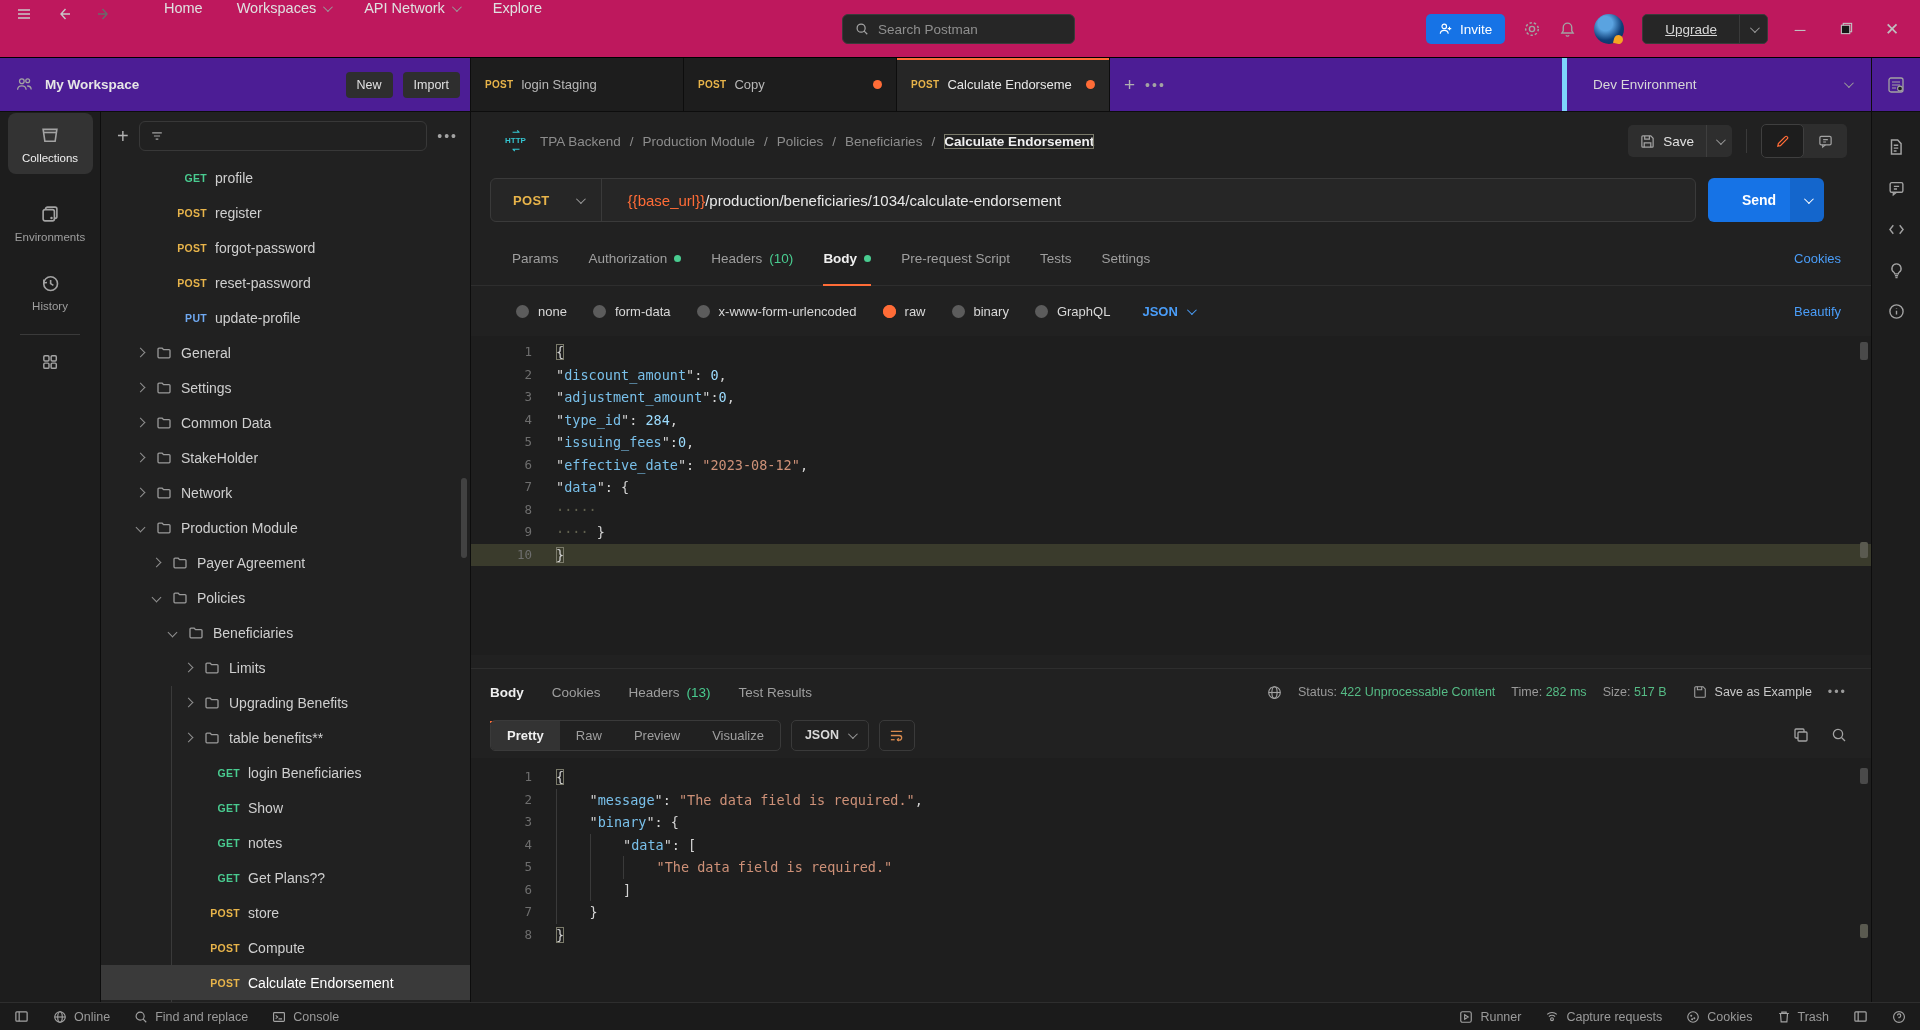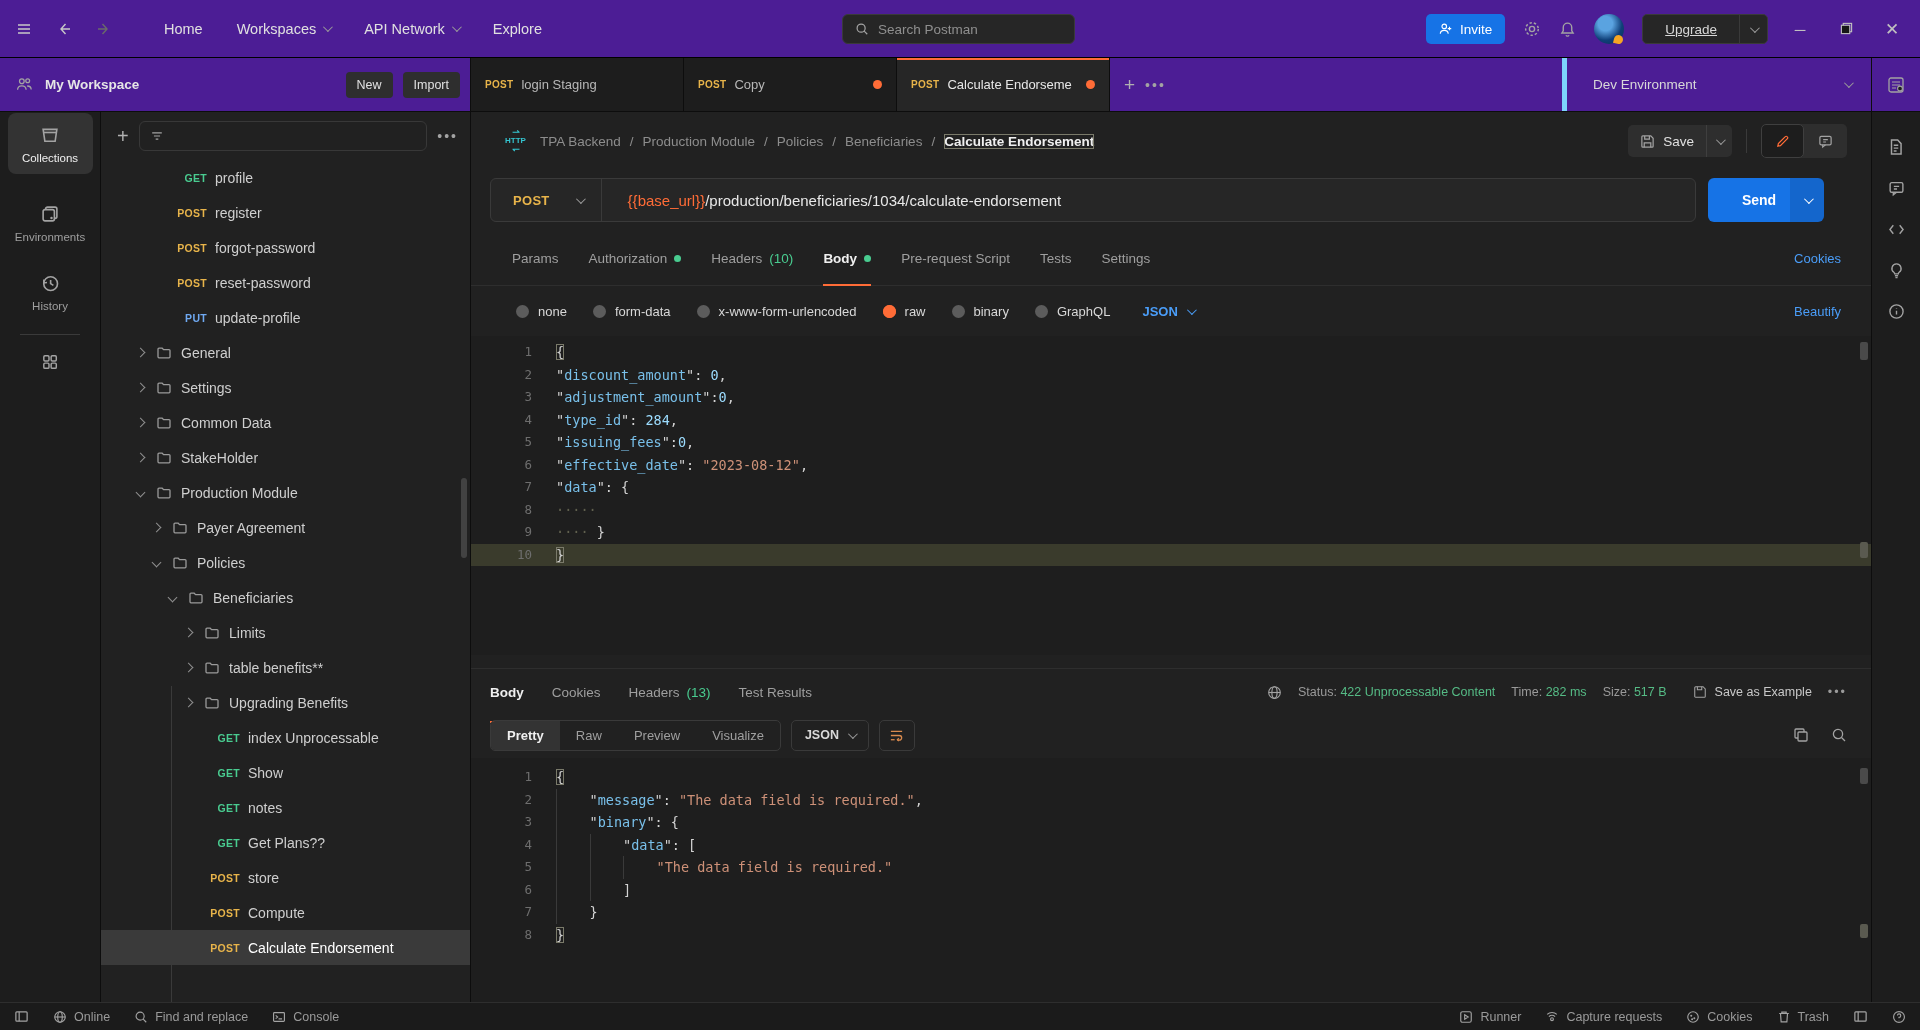--- a/index.html
+++ b/index.html
@@ -2,22 +2,22 @@
 <html><head>
 <meta charset="utf-8">
 <style>
   * { margin:0; padding:0; box-sizing:border-box; }
   html,body { width:1920px; height:1030px; overflow:hidden; background:#1b1b1b;
     font-family:"Liberation Sans", sans-serif; color:#d0d0d0; font-size:14px; }
   svg { display:block; }
   .ico { color:#a3a3a3; display:inline-flex; align-items:center; justify-content:center; }
 
   
-  #topbar { position:absolute; top:0; left:0; width:1920px; height:58px; background:#4c1d95;
-    display:flex; align-items:center; border-bottom:1px solid #000; }
+  #topbar { position:absolute; top:0; left:0; width:1920px; height:58px; background:#be185d;
+    display:flex; align-items:flex-start; border-bottom:1px solid #000; }
   #topbar .navbtn { color:#c8c8c8; margin:0 6px; padding:6px; border-radius:4px; cursor:pointer; }
   #nav { display:flex; align-items:center; gap:34px; margin-left:40px; color:#e0e0e0; font-size:14.5px; }
   .nav-item { display:flex; align-items:center; gap:7px; cursor:pointer; }
   .chev { width:7px; height:7px; border-right:1.5px solid #9a9a9a; border-bottom:1.5px solid #9a9a9a;
     transform:rotate(45deg) translateY(-2px); display:inline-block; }
   #searchbox { position:absolute; left:842px; top:14px; width:233px; height:30px; background:#262626;
     border:1px solid #3a3a3a; border-radius:6px; display:flex; align-items:center; gap:9px;
     padding:0 12px; color:#8f8f8f; font-size:13.5px; }
   #topbar-right { position:absolute; right:14px; top:0; height:58px; display:flex; align-items:center; gap:18px; }
   #invite-btn { background:#1673e6; color:#fff; border:none; height:30px; padding:0 13px; border-radius:5px;
@@ -419,20 +419,29 @@
       <div class="trow" style="padding-left: 36px;">
         <span class="chevr right"></span>
         <span class="fico ico">
           <svg width="16" height="16" viewBox="0 0 16 16" fill="none" stroke="currentColor" stroke-width="1.3">
             <path d="M2 4.2a1 1 0 0 1 1-1h3.2L7.6 4.6H13a1 1 0 0 1 1 1v6.2a1 1 0 0 1-1 1H3a1 1 0 0 1-1-1z"></path>
           </svg>
         </span>
         <span>StakeHolder</span>
       </div>
       <div class="trow" style="padding-left: 36px;">
+        <span class="chevr right"></span>
+        <span class="fico ico">
+          <svg width="16" height="16" viewBox="0 0 16 16" fill="none" stroke="currentColor" stroke-width="1.3">
+            <path d="M2 4.2a1 1 0 0 1 1-1h3.2L7.6 4.6H13a1 1 0 0 1 1 1v6.2a1 1 0 0 1-1 1H3a1 1 0 0 1-1-1z"></path>
+          </svg>
+        </span>
+        <span>Network</span>
+      </div>
+      <div class="trow" style="padding-left: 36px;">
         <span class="chevr down"></span>
         <span class="fico ico">
           <svg width="16" height="16" viewBox="0 0 16 16" fill="none" stroke="currentColor" stroke-width="1.3">
             <path d="M2 4.2a1 1 0 0 1 1-1h3.2L7.6 4.6H13a1 1 0 0 1 1 1v6.2a1 1 0 0 1-1 1H3a1 1 0 0 1-1-1z"></path>
           </svg>
         </span>
         <span>Production Module</span>
       </div>
       <div class="trow" style="padding-left: 52px;">
         <span class="chevr right"></span>
@@ -470,34 +479,34 @@
         </span>
         <span>Limits</span>
       </div>
       <div class="trow" style="padding-left: 84px;">
         <span class="chevr right"></span>
         <span class="fico ico">
           <svg width="16" height="16" viewBox="0 0 16 16" fill="none" stroke="currentColor" stroke-width="1.3">
             <path d="M2 4.2a1 1 0 0 1 1-1h3.2L7.6 4.6H13a1 1 0 0 1 1 1v6.2a1 1 0 0 1-1 1H3a1 1 0 0 1-1-1z"></path>
           </svg>
         </span>
-        <span>table benefits**</span>
+        <span>Upgrading Benefits</span>
       </div>
       <div class="trow" style="padding-left: 84px;">
         <span class="chevr right"></span>
         <span class="fico ico">
           <svg width="16" height="16" viewBox="0 0 16 16" fill="none" stroke="currentColor" stroke-width="1.3">
             <path d="M2 4.2a1 1 0 0 1 1-1h3.2L7.6 4.6H13a1 1 0 0 1 1 1v6.2a1 1 0 0 1-1 1H3a1 1 0 0 1-1-1z"></path>
           </svg>
         </span>
-        <span>Upgrading Benefits</span>
+        <span>table benefits**</span>
       </div>
       <div class="trow" style="padding-left: 97px;">
         <span class="meth m-GET">GET</span>
-        <span>index Unprocessable</span>
+        <span>login Beneficiaries</span>
       </div>
       <div class="trow" style="padding-left: 97px;">
         <span class="meth m-GET">GET</span>
         <span>Show</span>
       </div>
       <div class="trow" style="padding-left: 97px;">
         <span class="meth m-GET">GET</span>
         <span>notes</span>
       </div>
       <div class="trow" style="padding-left: 97px;">

